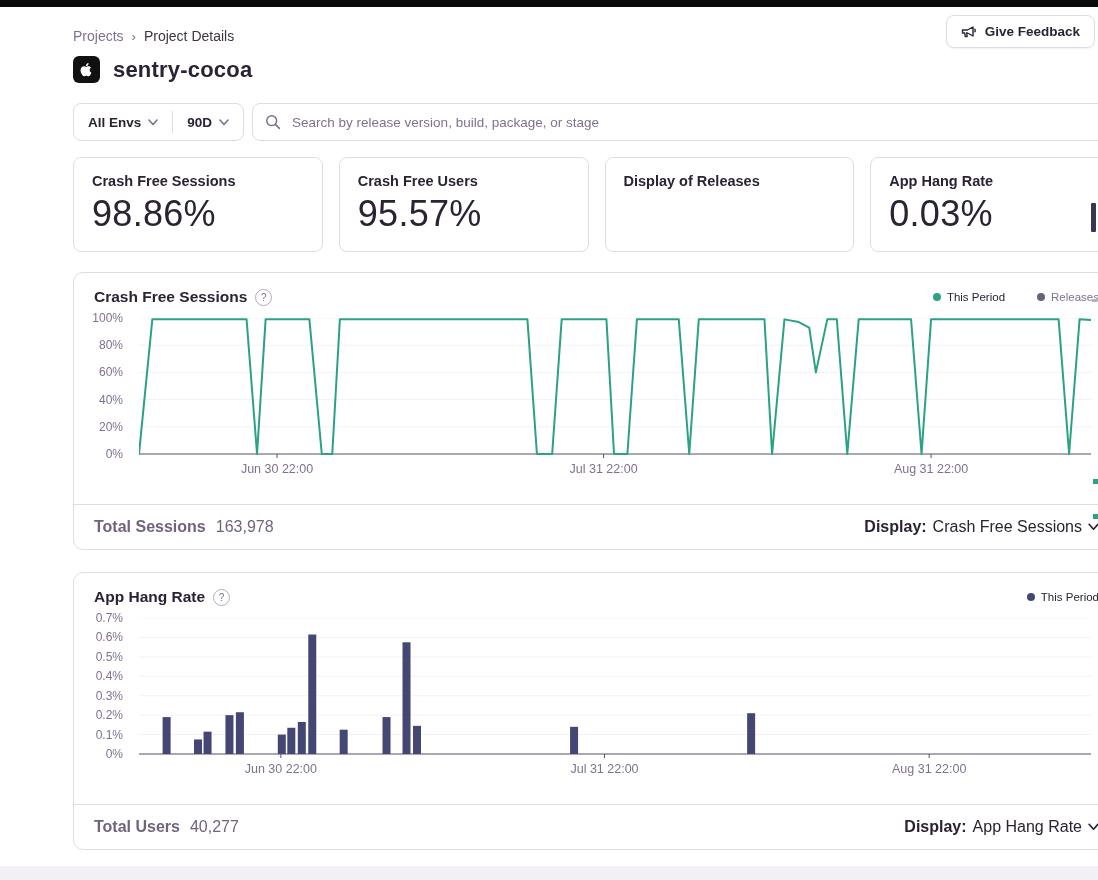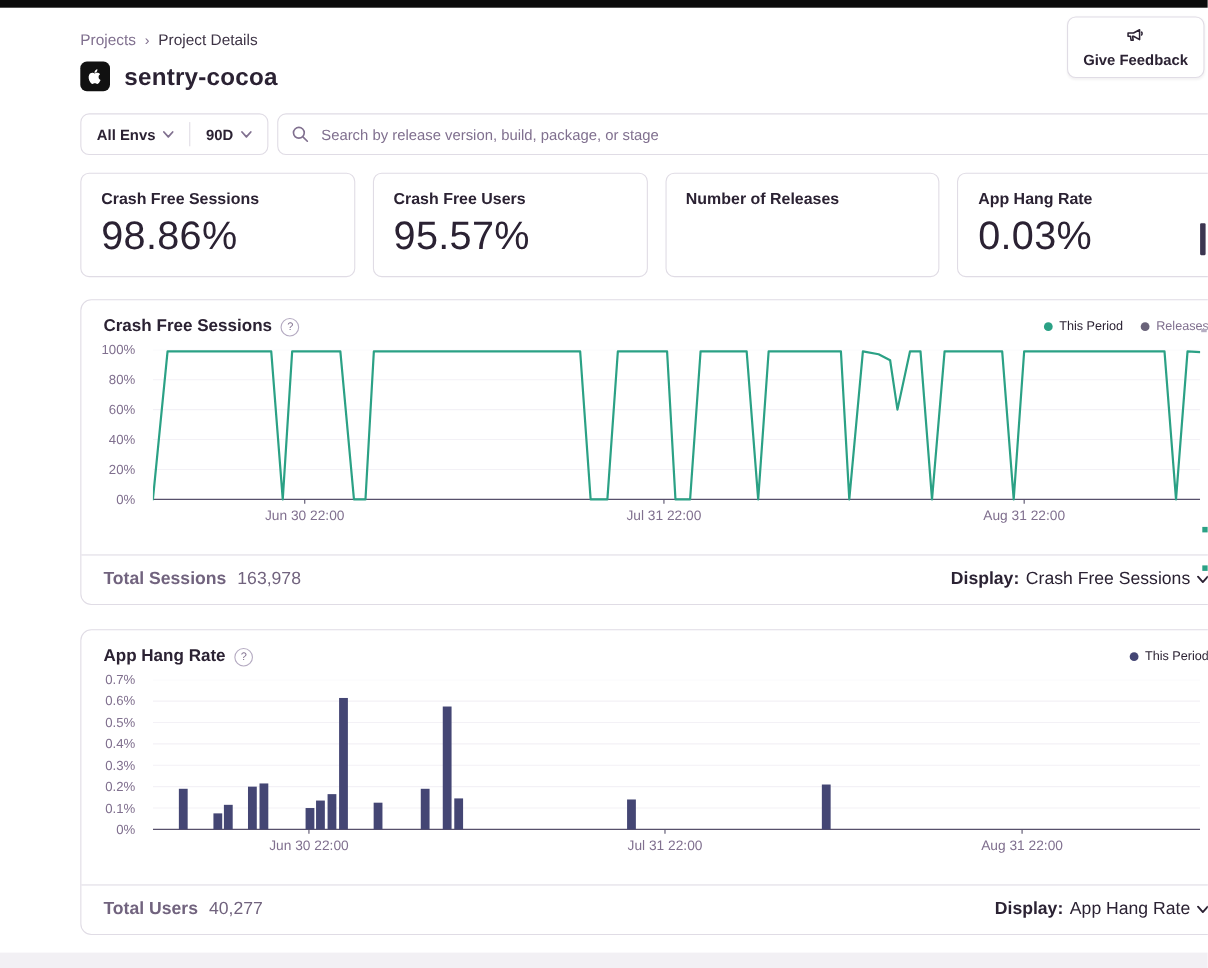--- a/index.html
+++ b/index.html
@@ -14,21 +14,21 @@
   
   .breadcrumb{margin-top:21px;font-size:14px;display:flex;align-items:center;gap:8px;}
   .crumb-link{color:#80708F;cursor:pointer;}
   .crumb-sep{color:#80708F;font-size:13px;}
   .crumb-current{color:#3E3446;}
 
   
   .feedback-btn{
     position:absolute;top:15px;right:3px;display:flex;align-items:center;gap:8px;
     border:1px solid #E0DCE5;border-radius:8px;background:#fff;padding:8px 14px;
-    font-size:13.5px;font-weight:bold;color:#2B2233;box-shadow:0 1px 2px rgba(43,34,51,.06);cursor:pointer;flex-direction:column;
+    font-size:13.5px;font-weight:bold;color:#2B2233;box-shadow:0 1px 2px rgba(43,34,51,.06);cursor:pointer;
   }
 
   
   .title-row{margin-top:12px;display:flex;align-items:center;gap:13px;}
   .platform-icon{width:27px;height:27px;border-radius:6px;background:#111;display:flex;align-items:center;justify-content:center;}
   .page-title{font-size:22px;font-weight:bold;color:#2B2233;letter-spacing:.2px;}
 
   
   .filter-row{margin-top:20px;display:flex;gap:8px;align-items:center;}
   .filter-group{display:flex;align-items:center;border:1px solid #E0DCE5;border-radius:8px;height:38px;box-sizing:border-box;background:#fff;}
@@ -53,21 +53,21 @@
     background:#fff;display:flex;flex-direction:column;height:278px;
   }
   .panel.second{margin-top:22px;}
   .panel-header{display:flex;justify-content:space-between;align-items:center;padding:15px 20px 4px;}
   .panel-title-wrap{display:flex;align-items:center;gap:8px;}
   .panel-title{font-size:15.5px;font-weight:bold;color:#2B2233;}
   .help-icon{
     width:15px;height:15px;border:1px solid #B5ABC2;border-radius:50%;
     display:flex;align-items:center;justify-content:center;font-size:10px;color:#80708F;cursor:pointer;
   }
-  .legend{display:flex;align-items:center;gap:16px;}
+  .legend{display:flex;align-items:center;gap:32px;}
   .legend-item{display:flex;align-items:center;gap:6px;font-size:11.5px;color:#2B2233;}
   .legend-item .legend-dot{width:8px;height:8px;border-radius:50%;background:#888;}
   .legend-item.muted .legend-label{color:#80708F;}
 
   .chart-area{position:relative;margin-top:2px;padding-left:65px;}
   .ylabels{position:absolute;left:0;top:6px;width:57px;height:136px;}
   .ytick{position:absolute;right:8px;transform:translateY(-50%);font-size:12px;color:#80708F;white-space:nowrap;}
   .plot{padding-top:6px;line-height:0;}
   .xlabels{position:relative;margin-left:65px;width:952px;height:24px;}
   .xtick{position:absolute;top:3px;transform:translateX(-50%);font-size:12.5px;color:#80708F;white-space:nowrap;}
@@ -144,21 +144,21 @@
     <div class="cards">
       <div class="card">
         <div class="card-label">Crash Free Sessions</div>
         <div class="card-value">98.86%</div>
       </div>
       <div class="card">
         <div class="card-label">Crash Free Users</div>
         <div class="card-value">95.57%</div>
       </div>
       <div class="card">
-        <div class="card-label">Number of Releases</div>
+        <div class="card-label">Display of Releases</div>
       </div>
       <div class="card">
         <div class="card-label">App Hang Rate</div>
         <div class="card-value">0.03%</div>
       </div>
     </div>
 
     <div class="panel">
       <div class="panel-header">
         <div class="panel-title-wrap">

